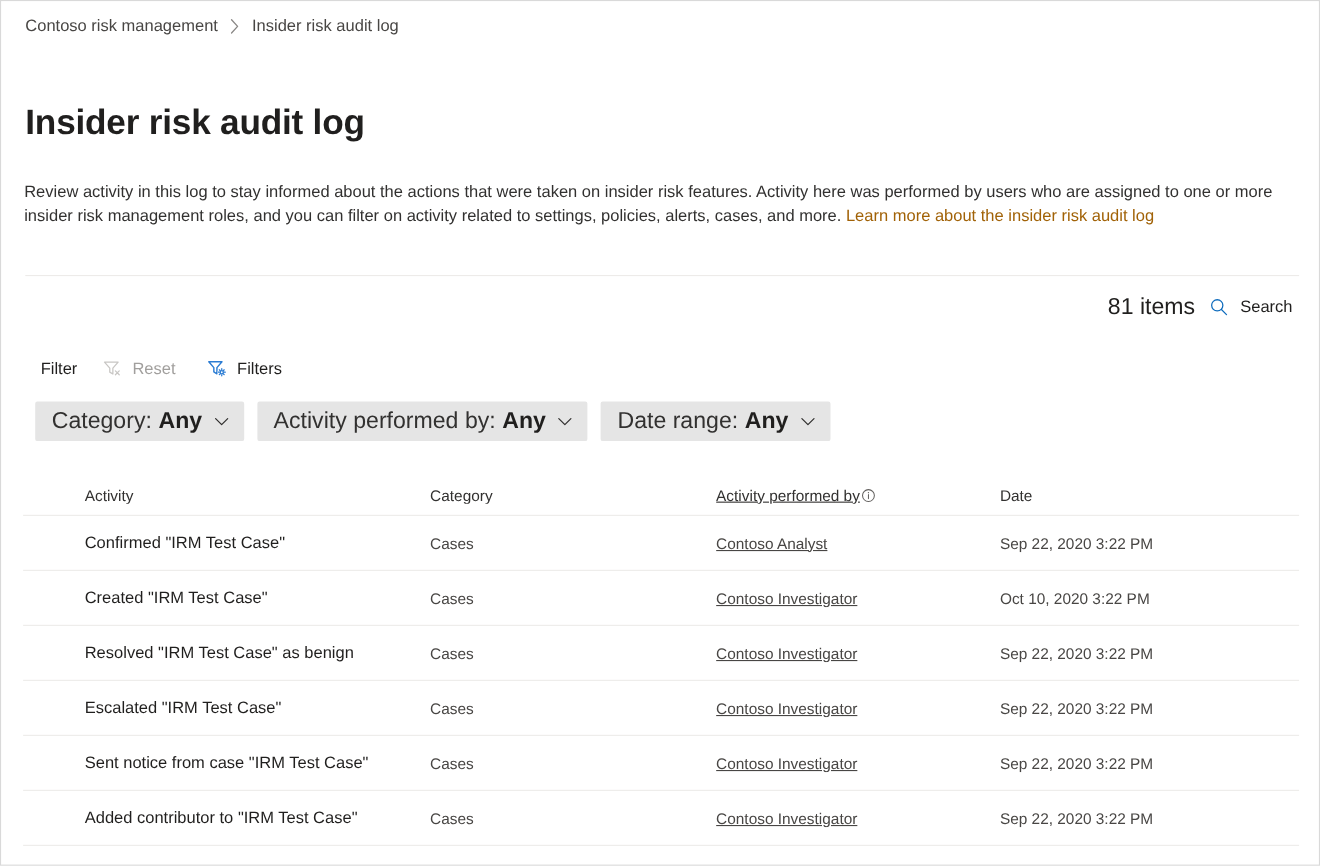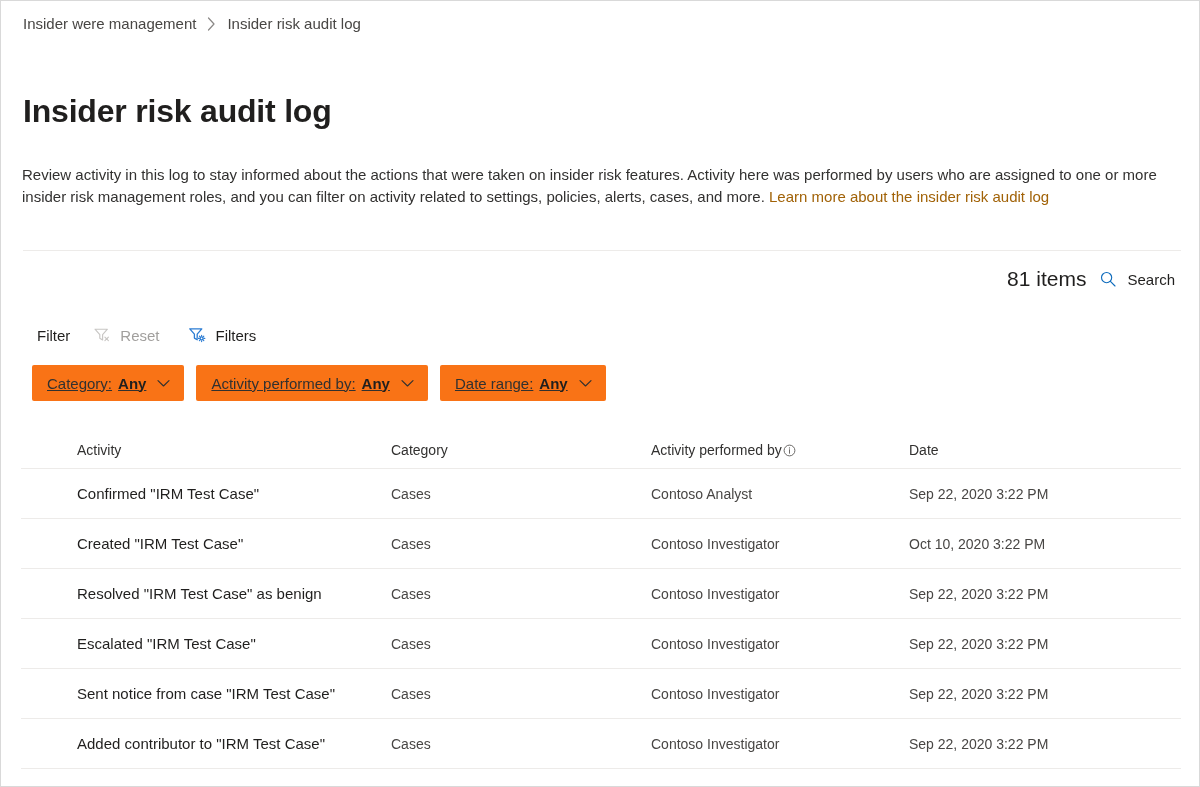--- a/index.html
+++ b/index.html
@@ -140,30 +140,29 @@
   .filter-btn.spaced { margin-left: 20px; }
 
   
   .pill-row {
     position: absolute;
     left: 31px; top: 364px;
     display: flex;
     gap: 12px;
   }
   .pill {
-    background: #f97316;
+    background: #e5e5e5;
     height: 36px;
     border-radius: 2px;
     display: flex; align-items: center;
     padding: 0 14px 0 15px;
-    font-size: 15px;
+    font-size: 21px;
     color: #323130;
     cursor: pointer;
     white-space: nowrap;
-    text-decoration: underline;
   }
   .pill .pill-key { margin-right: 6px; }
   .pill .pill-val { font-weight: bold; color: #201f1e; }
   .pill .chev {
     margin-left: 11px;
     display: inline-flex; align-items: center;
     color: #323130;
   }
 
   
@@ -183,21 +182,21 @@
     border-bottom: 1px solid #edebe9;
   }
   .t-row.header .cell {
     font-size: 14px;
     color: #323130;
     font-weight: normal;
   }
   .cell { padding-right: 12px; overflow: hidden; white-space: nowrap; text-overflow: ellipsis; }
   .c-activity { width: 370px; padding-left: 56px; }
   .c-category { width: 260px; }
-  .c-performer { width: 258px; }
+  .c-performer { width: 258px; text-decoration: underline; }
   .c-date { width: 216px; }
 
   .t-row.data .c-activity {
     font-size: 15px;
     color: #201f1e;
     font-weight: normal;
   }
   .t-row.data .c-category,
   .t-row.data .c-performer,
   .t-row.data .c-date {
@@ -211,21 +210,21 @@
     margin-left: 1px;
     color: #605e5c;
   }
 </style>
 </head>
 <body>
 
 <div class="page-frame">
 
   <nav class="breadcrumb">
-    <span class="crumb link">Insider were management</span>
+    <span class="crumb link">Contoso risk management</span>
     <span class="sep">
       <svg width="9" height="14" viewBox="0 0 9 14" fill="none" aria-hidden="true">
         <path d="M1.5 1L7 7L1.5 13" stroke="#8a8886" stroke-width="1.2" stroke-linecap="round" stroke-linejoin="round"></path>
       </svg>
     </span>
     <span class="crumb">Insider risk audit log</span>
   </nav>
 
   <h1 class="page-title">Insider risk audit log</h1>
 

